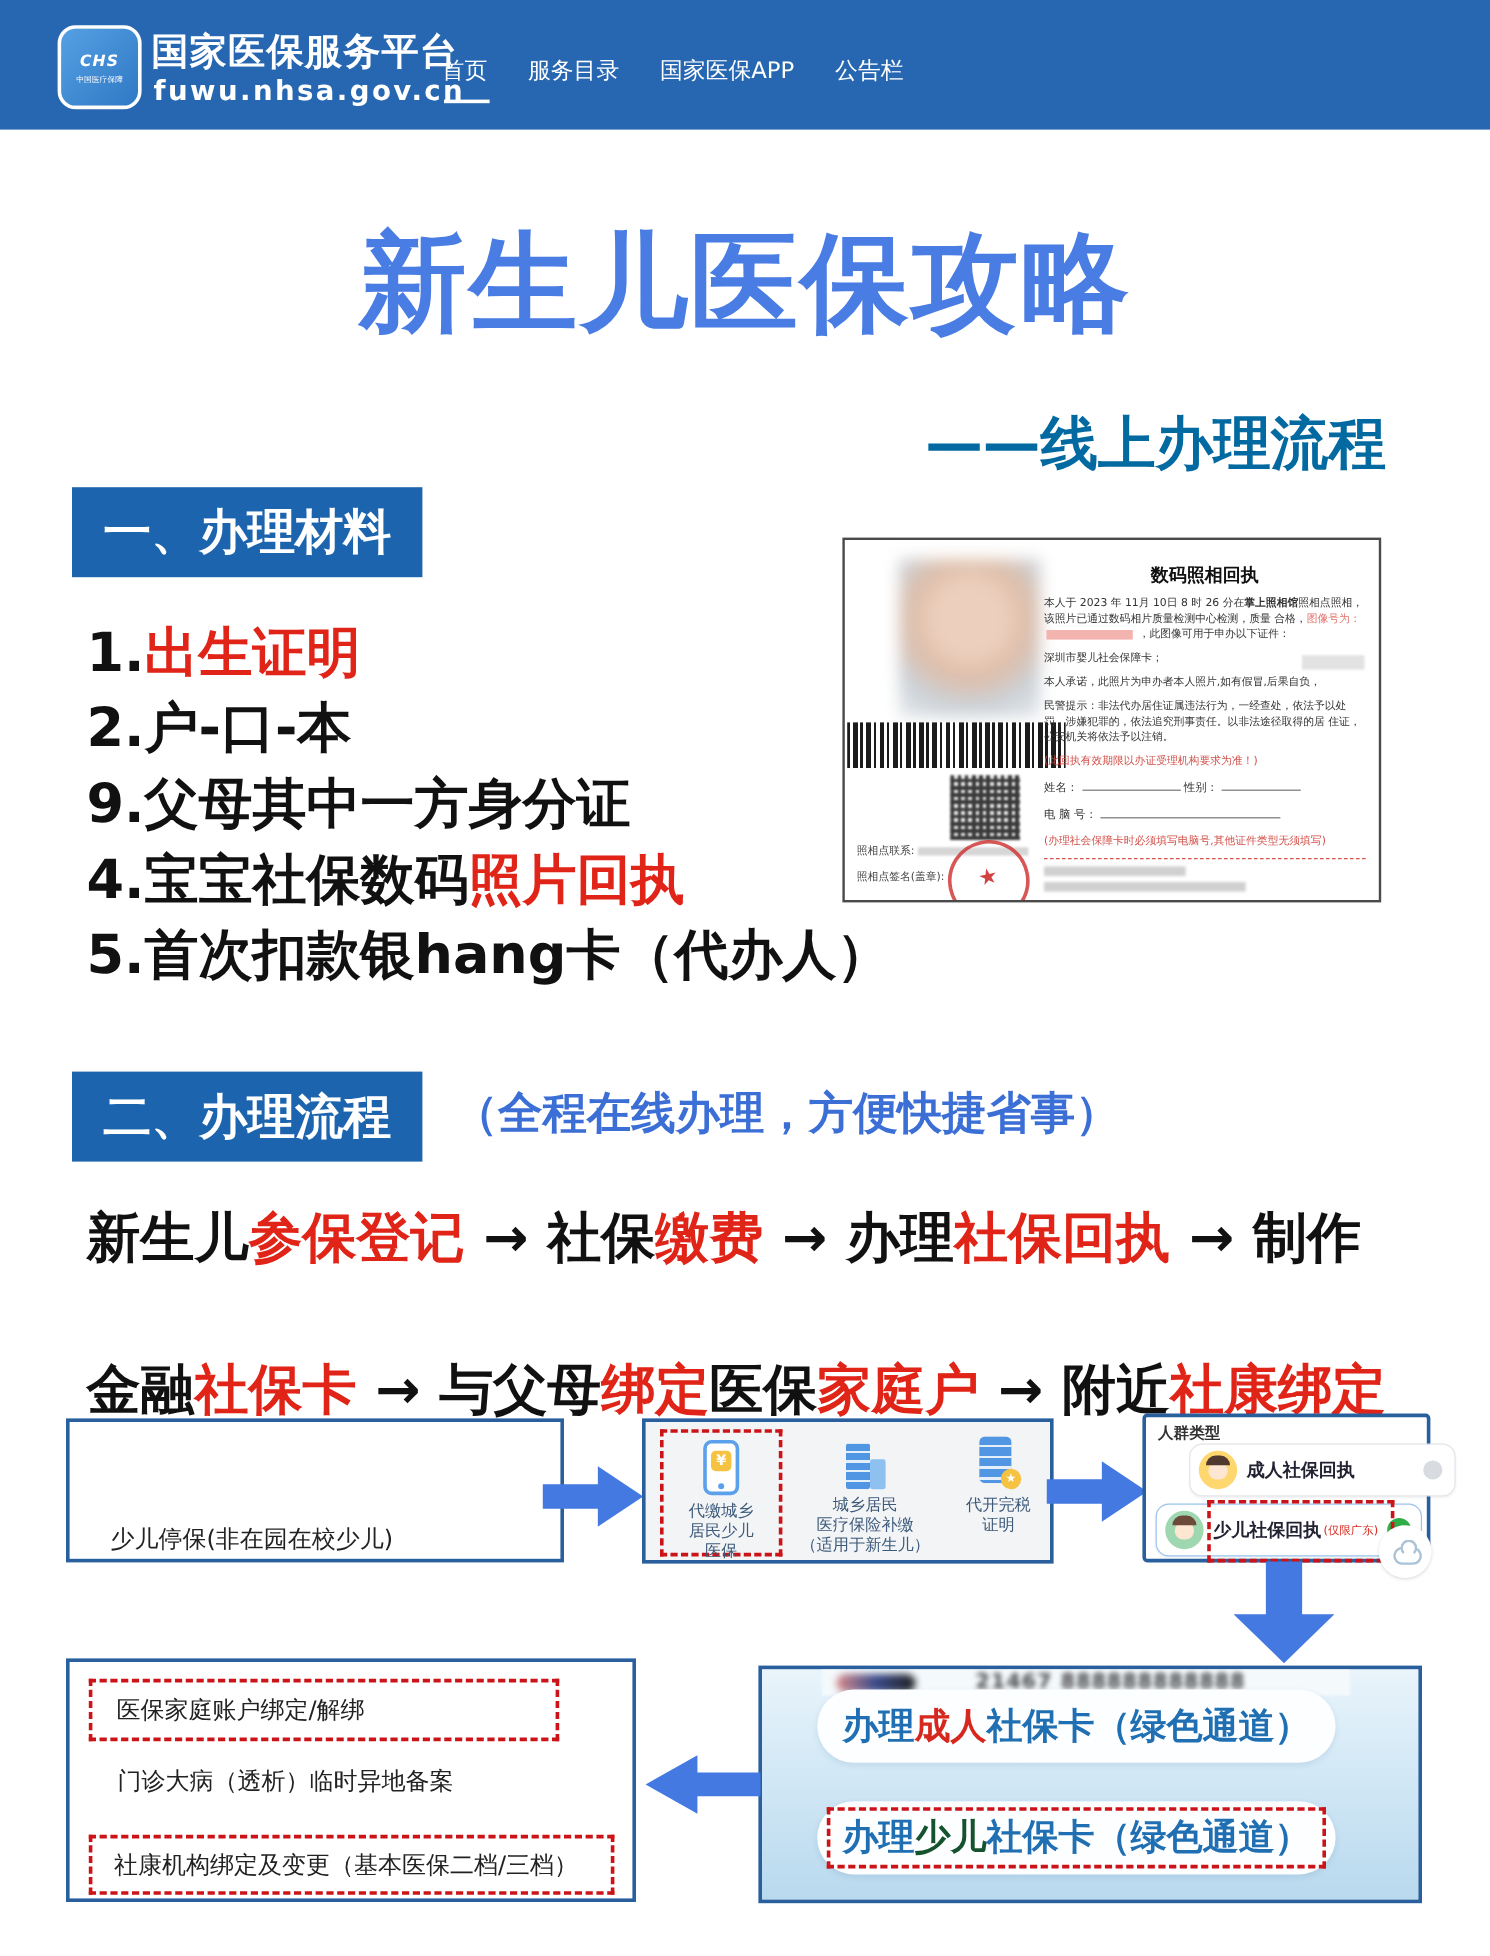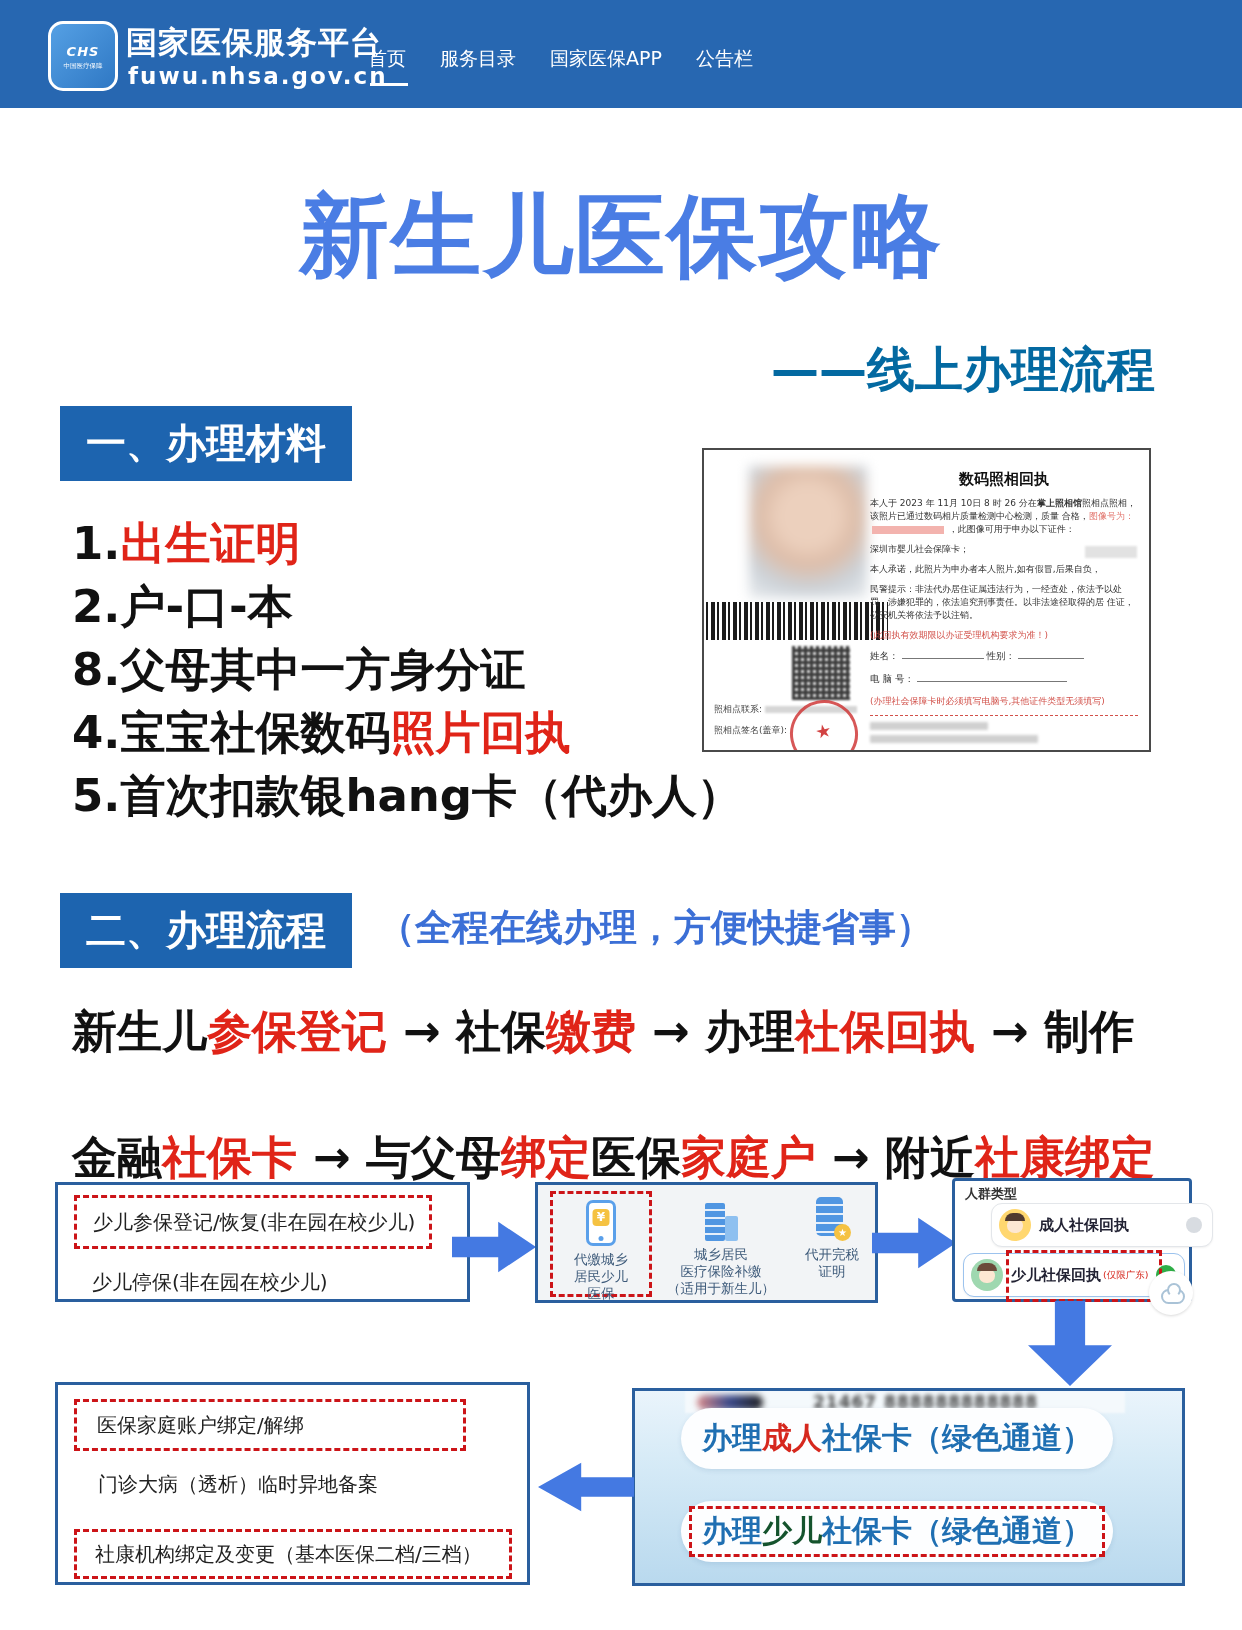--- a/index.html
+++ b/index.html
@@ -155,21 +155,21 @@
     </div>
   </div>
 
   <h1 class="hero-title">新生儿医保攻略</h1>
   <div class="hero-subtitle">——线上办理流程</div>
 
   <div class="sec-box sec1">一、办理材料</div>
   <div class="materials">
     <div class="m-item"><span>1.</span><span style="color: rgb(224, 36, 24);">出生证明</span></div>
     <div class="m-item"><span>2.户-口-本</span></div>
-    <div class="m-item"><span>8.父母其中一方身分证</span></div>
+    <div class="m-item"><span>9.父母其中一方身分证</span></div>
     <div class="m-item"><span>4.宝宝社保数码</span><span style="color: rgb(224, 36, 24);">照片回执</span></div>
     <div class="m-item"><span>5.首次扣款银hang卡（代办人）</span></div>
   </div>
 
   <div class="receipt">
     <div class="baby-photo"></div>
     <div class="barcode"></div>
     <div class="qr"></div>
     <div class="contact-row"><span>照相点联系:</span><span class="blur-bar"></span></div>
     <div class="sign-row"><span>照相点签名(盖章):</span></div>
@@ -194,21 +194,20 @@
     </div>
   </div>
 
   <div class="sec-box sec2">二、办理流程</div>
   <div class="sec2-note">（全程在线办理，方便快捷省事）</div>
 
   <div class="flow-line flow1"><span>新生儿</span><span style="color: rgb(224, 36, 24);">参保登记</span><span> → 社保</span><span style="color: rgb(224, 36, 24);">缴费</span><span> → 办理</span><span style="color: rgb(224, 36, 24);">社保回执</span><span> → 制作</span></div>
   <div class="flow-line flow2"><span>金融</span><span style="color: rgb(224, 36, 24);">社保卡</span><span> → 与父母</span><span style="color: rgb(224, 36, 24);">绑定</span><span>医保</span><span style="color: rgb(224, 36, 24);">家庭户</span><span> → 附近</span><span style="color: rgb(224, 36, 24);">社康绑定</span></div>
 
   <div class="panel panelA">
-    <div class="dash-box pa-dash">少儿参保登记/恢复(非在园在校少儿)</div>
     <div class="pa-item2">少儿停保(非在园在校少儿)</div>
   </div>
 
   <div class="arrow arrow-right arrow1"></div>
 
   <div class="panel panelB">
     <div class="tile tile1">
       <div class="icon-phone">
           <span class="yuan"></span>
         </div>

